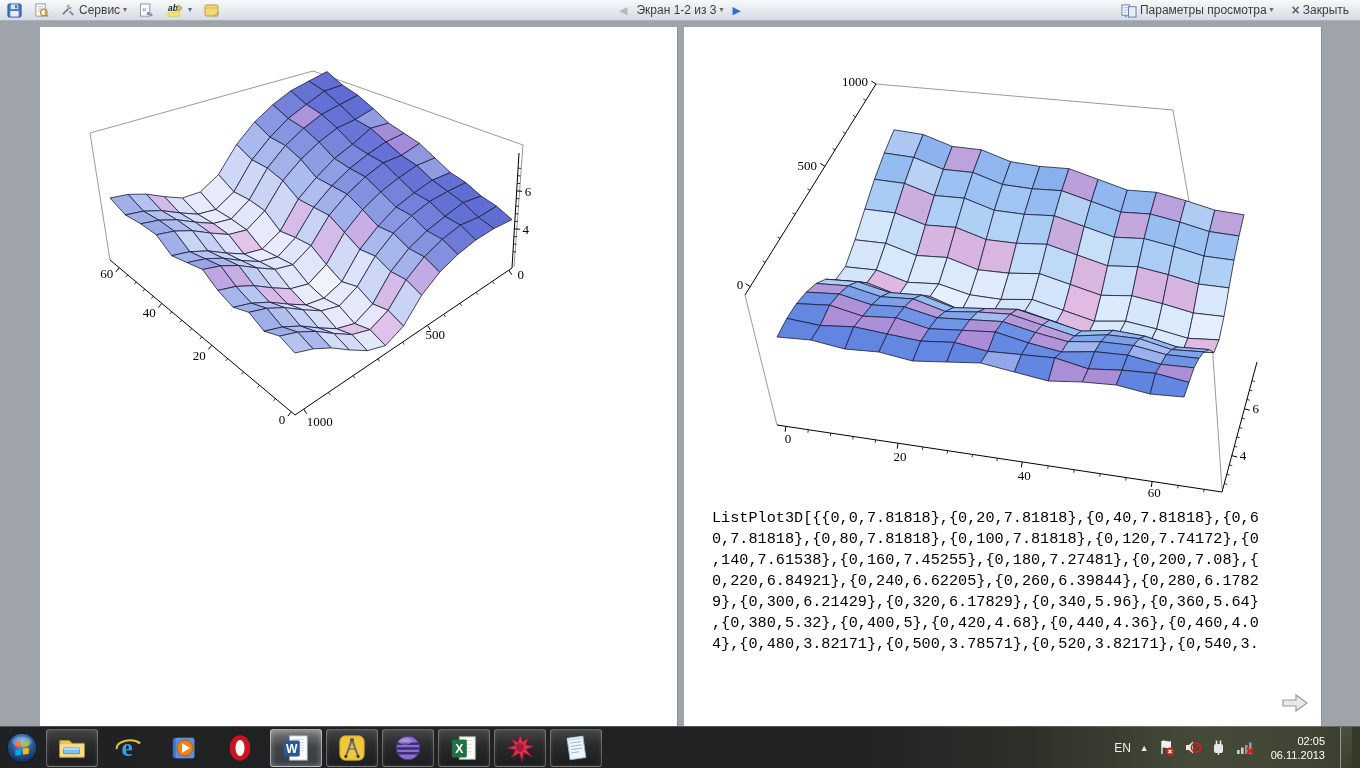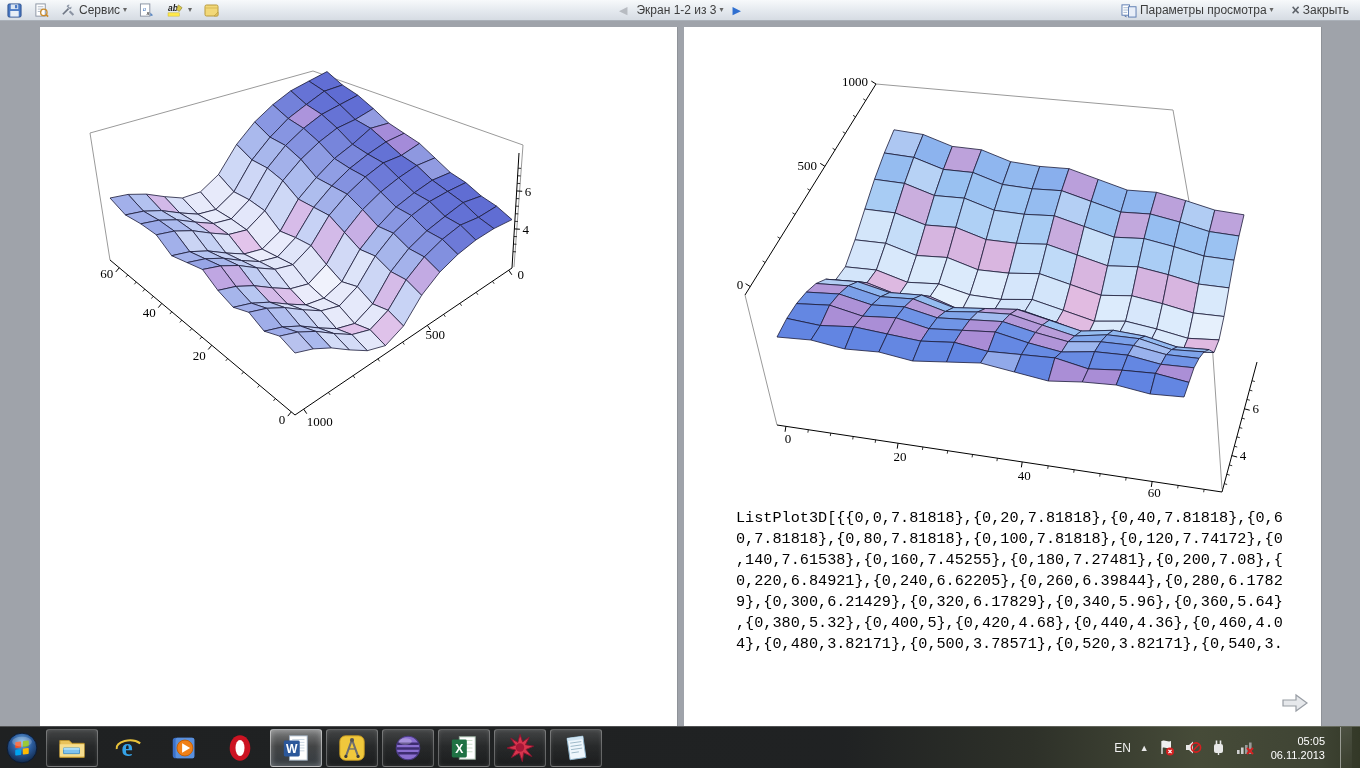--- a/index.html
+++ b/index.html
@@ -28,21 +28,21 @@
 
   
   .workspace { position:absolute; left:0; top:21px; width:1360px; height:705px; background:#9fa3aa; }
   .page { position:absolute; top:6px; width:637px; height:699px; background:#ffffff;
           box-shadow:1px 0 0 #8e9298, 0 1px 0 #8e9298; }
   .page-left { left:40px; }
   .page-right { left:684px; }
   .plot-svg { position:absolute; left:0; top:0; }
 
   .code-block {
-    position:absolute; left:52px; top:481px; width:566px;
+    position:absolute; left:28px; top:481px; width:566px;
     font-family:"Liberation Mono", monospace; font-size:15.2px; line-height:21px;
     color:#000; white-space:pre;
   }
   .page-arrow { position:absolute; left:597px; top:666px; width:28px; height:20px; cursor:pointer; }
 
   
   .taskbar {
     position:absolute; left:0; top:726px; width:1360px; height:42px;
     background:linear-gradient(90deg,#1f2122 0%,#202223 62%,#2e3129 76%,#464b38 88%,#3f4434 97%,#333827 100%);
     border-top:1px solid rgba(255,255,255,0.22);
@@ -706,19 +706,19 @@
       <span class="tray-ico">
         <svg width="20" height="17" viewBox="0 0 20 17">
             <rect x="1" y="11" width="2.6" height="4" fill="#cfcfcf"></rect>
             <rect x="5" y="8.5" width="2.6" height="6.5" fill="#cfcfcf"></rect>
             <rect x="9" y="6" width="2.6" height="9" fill="#9a9a9a"></rect>
             <rect x="13" y="3.5" width="2.6" height="11.5" fill="#9a9a9a"></rect>
             <path d="M11 9l6 6M17 9l-6 6" stroke="#d42020" stroke-width="2"></path>
           </svg>
       </span>
       <div class="tray-clock">
-        <div>05:05</div>
+        <div>02:05</div>
         <div>06.11.2013</div>
       </div>
       <div class="show-desktop"></div>
     </div>
   </div>
 </div>
 
 </body></html>

